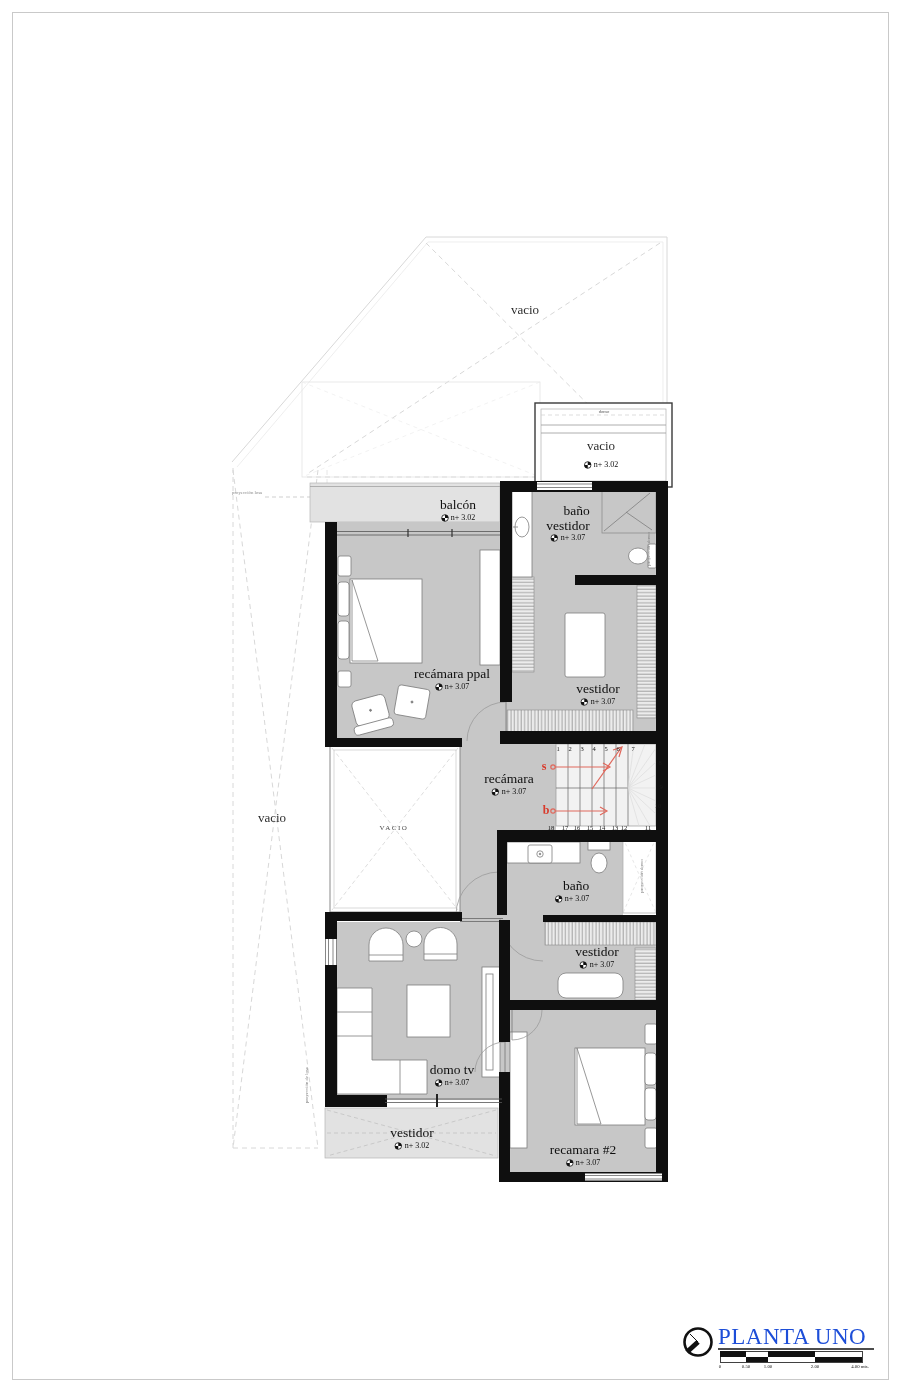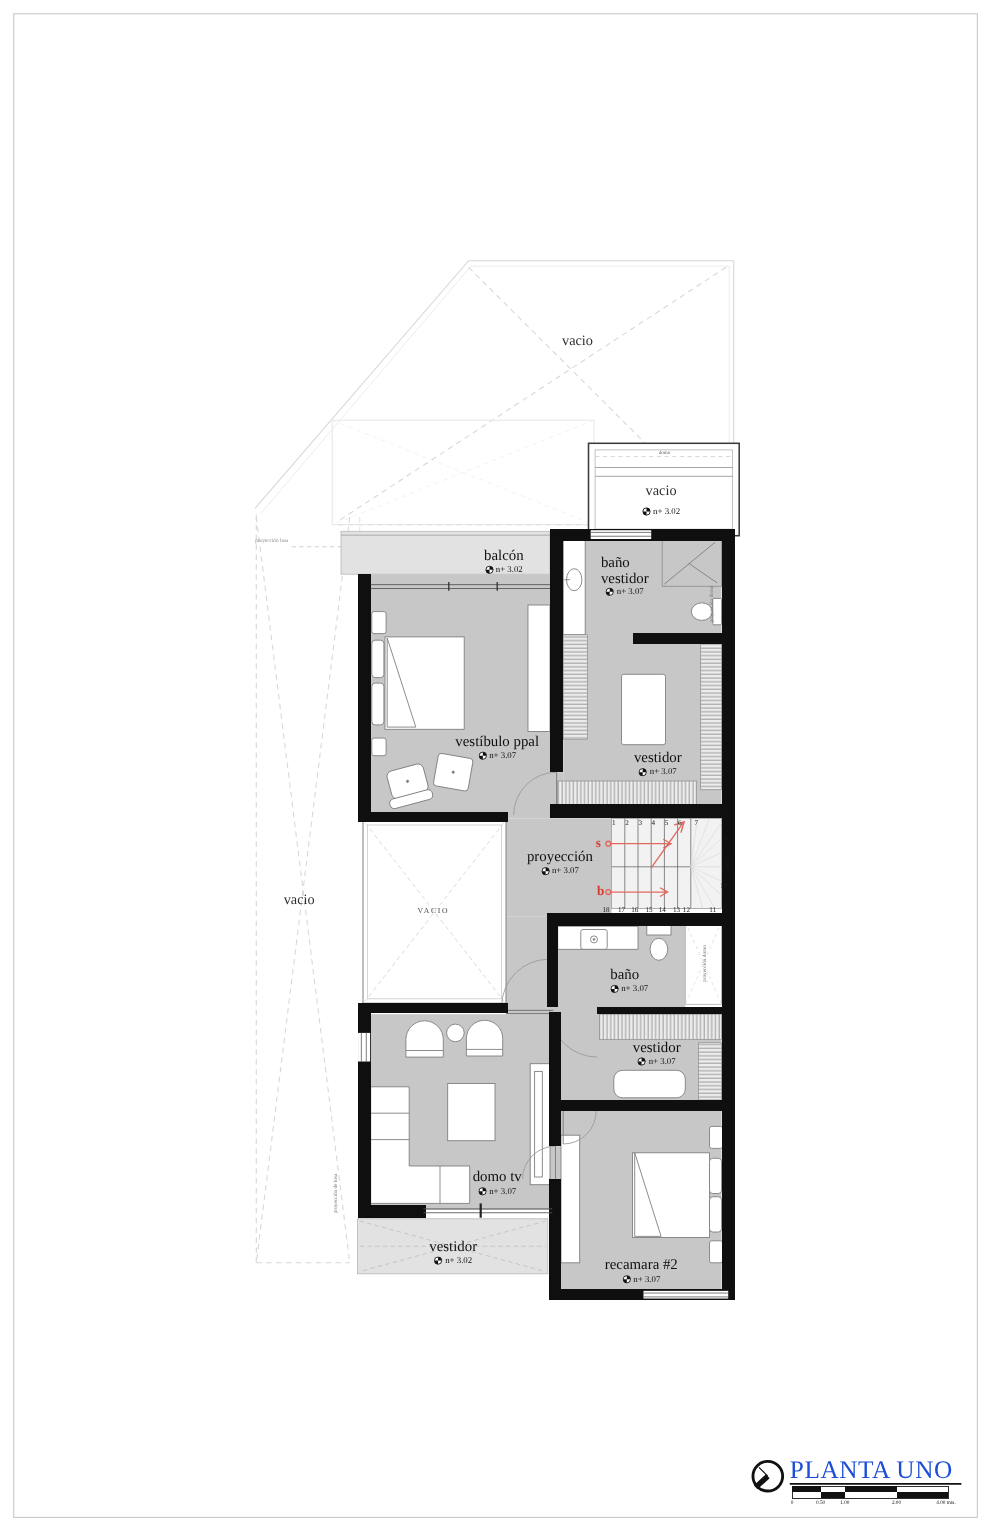--- a/index.html
+++ b/index.html
@@ -2,21 +2,21 @@
 <html><head>
 <meta charset="utf-8">
 <style>
   html,body{margin:0;padding:0;background:#fff;}
   .page{position:relative;width:900px;height:1391px;background:#ffffff;overflow:hidden;
         font-family:Liberation Serif, serif;padding-left:44px;}
   .frame{position:absolute;left:12px;top:12px;width:875px;height:1366px;
          border:1px solid #c9c9c9;}
   svg.plan{position:absolute;left:0;top:0;}
   
-  .lbl{position:absolute;transform:translateX(-50%);text-align:left;color:#0f0f0f;
+  .lbl{position:absolute;transform:translateX(-50%);text-align:right;color:#0f0f0f;
        font-size:13.5px;line-height:1.08;white-space:nowrap;}
   .lbl .name{display:block;}
   .lvl{display:flex;align-items:center;justify-content:center;gap:2px;
        font-size:8px;color:#0f0f0f;margin-top:1px;}
   .lvl svg{display:block;}
   .lvl-abs{position:absolute;transform:translateX(-50%);}
   .void-lbl{position:absolute;transform:translateX(-50%);font-size:13px;color:#2e2e2e;white-space:nowrap;}
   .void-sm{position:absolute;transform:translateX(-50%);font-size:7px;letter-spacing:1.5px;color:#4a4a4a;}
   .tiny{position:absolute;font-size:4.8px;color:#888;white-space:nowrap;}
   .vlbl{position:absolute;font-size:4.8px;color:#777;white-space:nowrap;
@@ -334,21 +334,21 @@
         <svg width="8" height="8" viewBox="0 0 8 8">
           <circle cx="4" cy="4" r="3.3" fill="#fff" stroke="#111" stroke-width="0.8"></circle>
           <path d="M4 4 L4 0.7 A3.3 3.3 0 0 1 7.3 4 Z" fill="#111"></path>
           <path d="M4 4 L4 7.3 A3.3 3.3 0 0 1 0.7 4 Z" fill="#111"></path>
         </svg>
         <span>n+ 3.07</span>
       </span>
   </div>
 
   <div class="lbl" style="left:452px;top:667px">
-    <span class="name">vestíbulo ppal</span>
+    <span class="name">recámara ppal</span>
     <span class="lvl">
         <svg width="8" height="8" viewBox="0 0 8 8">
           <circle cx="4" cy="4" r="3.3" fill="#fff" stroke="#111" stroke-width="0.8"></circle>
           <path d="M4 4 L4 0.7 A3.3 3.3 0 0 1 7.3 4 Z" fill="#111"></path>
           <path d="M4 4 L4 7.3 A3.3 3.3 0 0 1 0.7 4 Z" fill="#111"></path>
         </svg>
         <span>n+ 3.07</span>
       </span>
   </div>
 
@@ -358,21 +358,21 @@
         <svg width="8" height="8" viewBox="0 0 8 8">
           <circle cx="4" cy="4" r="3.3" fill="#fff" stroke="#111" stroke-width="0.8"></circle>
           <path d="M4 4 L4 0.7 A3.3 3.3 0 0 1 7.3 4 Z" fill="#111"></path>
           <path d="M4 4 L4 7.3 A3.3 3.3 0 0 1 0.7 4 Z" fill="#111"></path>
         </svg>
         <span>n+ 3.07</span>
       </span>
   </div>
 
   <div class="lbl" style="left:509px;top:772px">
-    <span class="name">proyección</span>
+    <span class="name">recámara</span>
     <span class="lvl">
         <svg width="8" height="8" viewBox="0 0 8 8">
           <circle cx="4" cy="4" r="3.3" fill="#fff" stroke="#111" stroke-width="0.8"></circle>
           <path d="M4 4 L4 0.7 A3.3 3.3 0 0 1 7.3 4 Z" fill="#111"></path>
           <path d="M4 4 L4 7.3 A3.3 3.3 0 0 1 0.7 4 Z" fill="#111"></path>
         </svg>
         <span>n+ 3.07</span>
       </span>
   </div>
 

